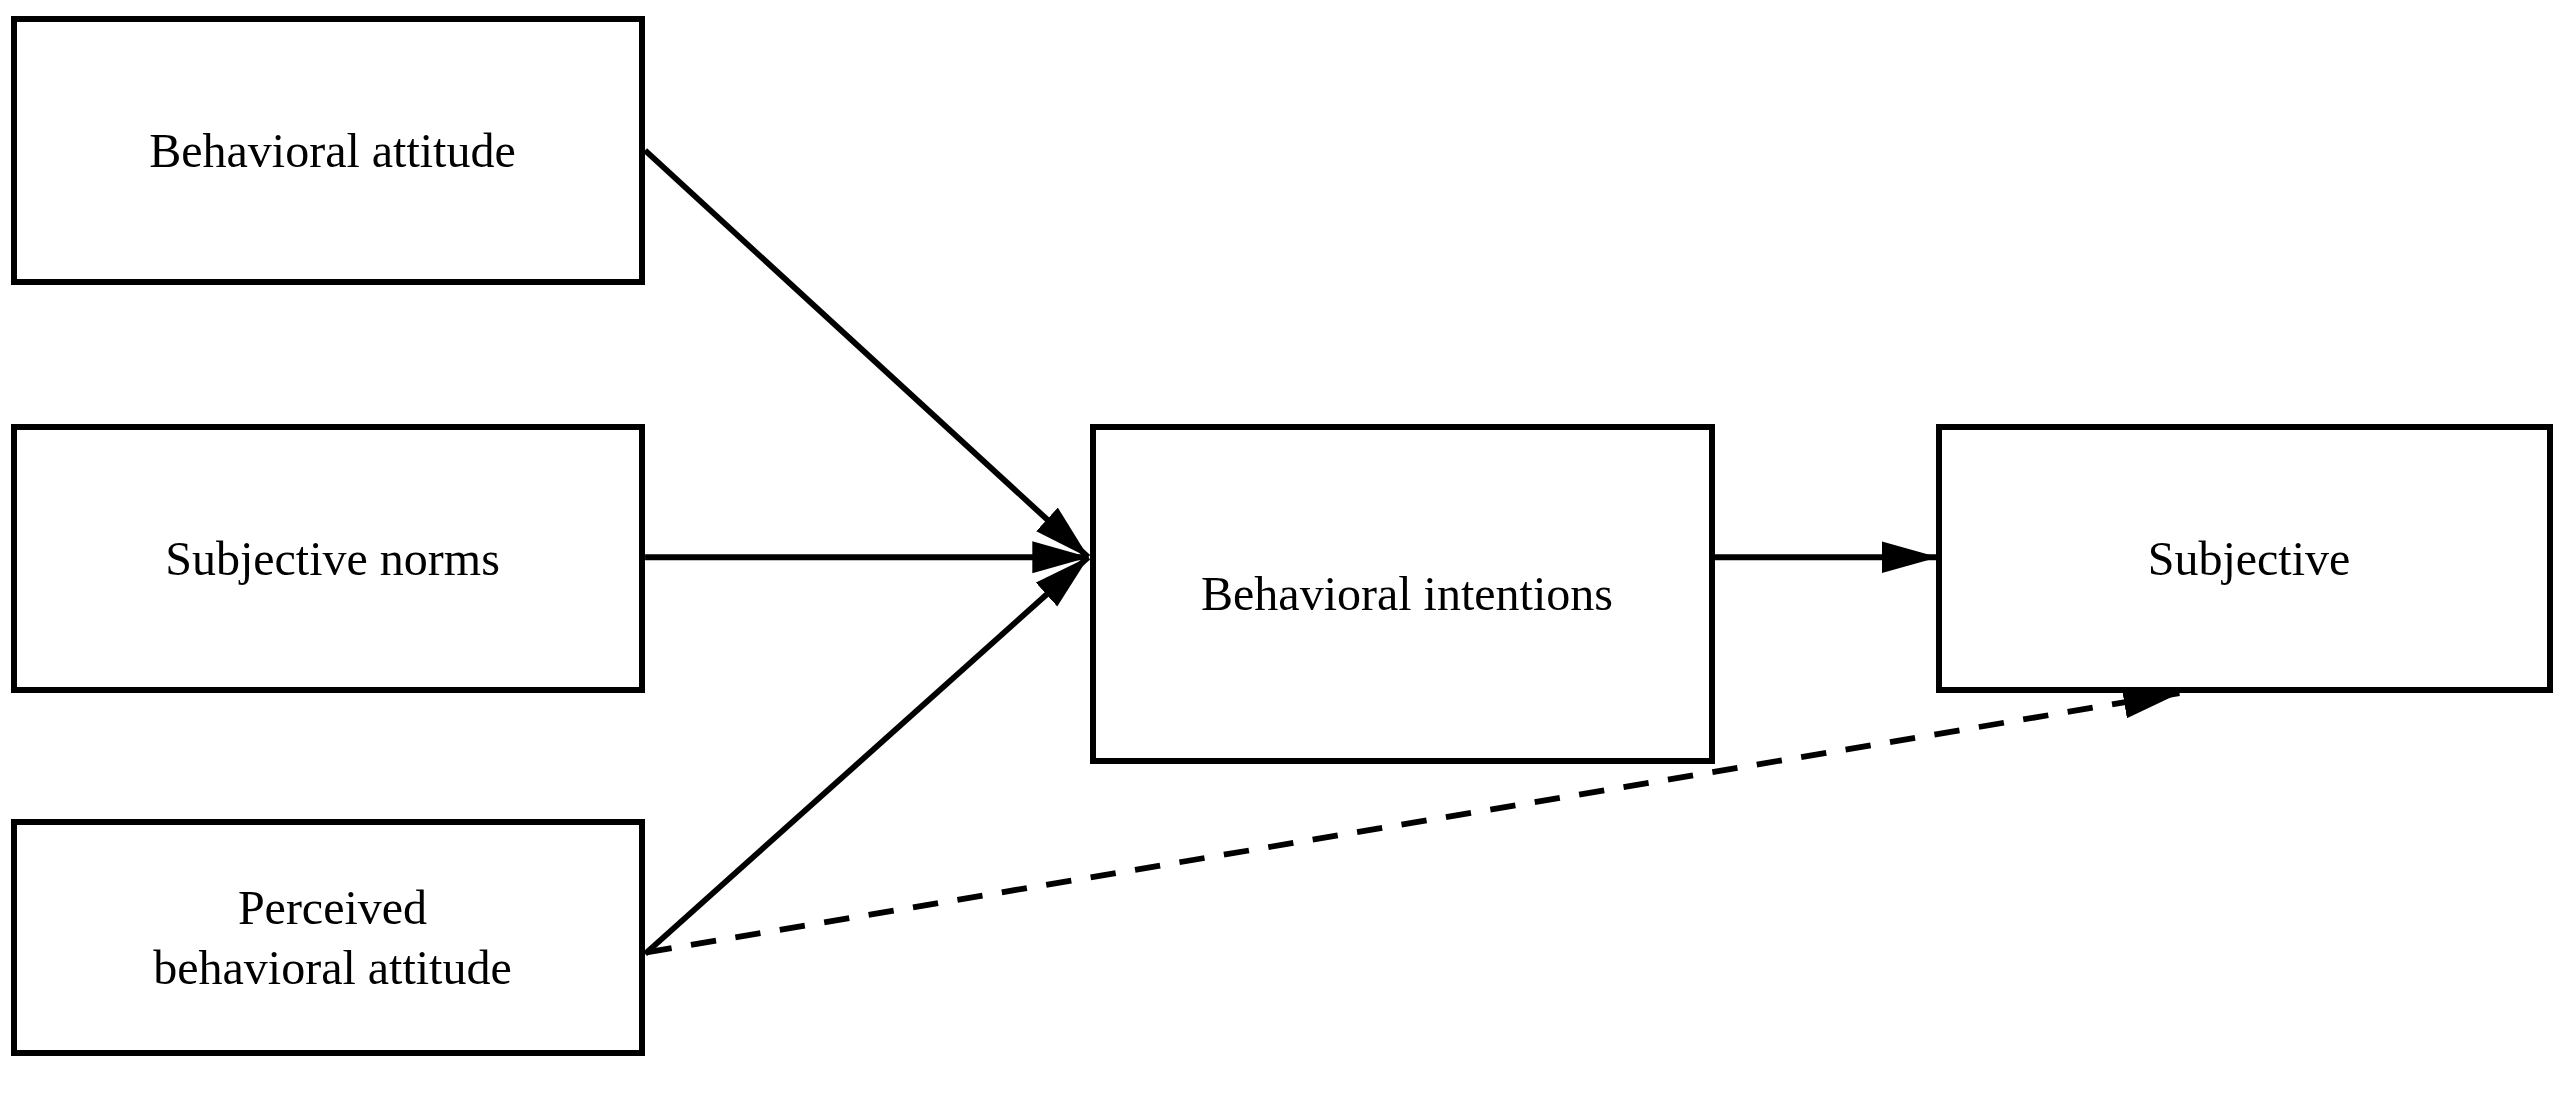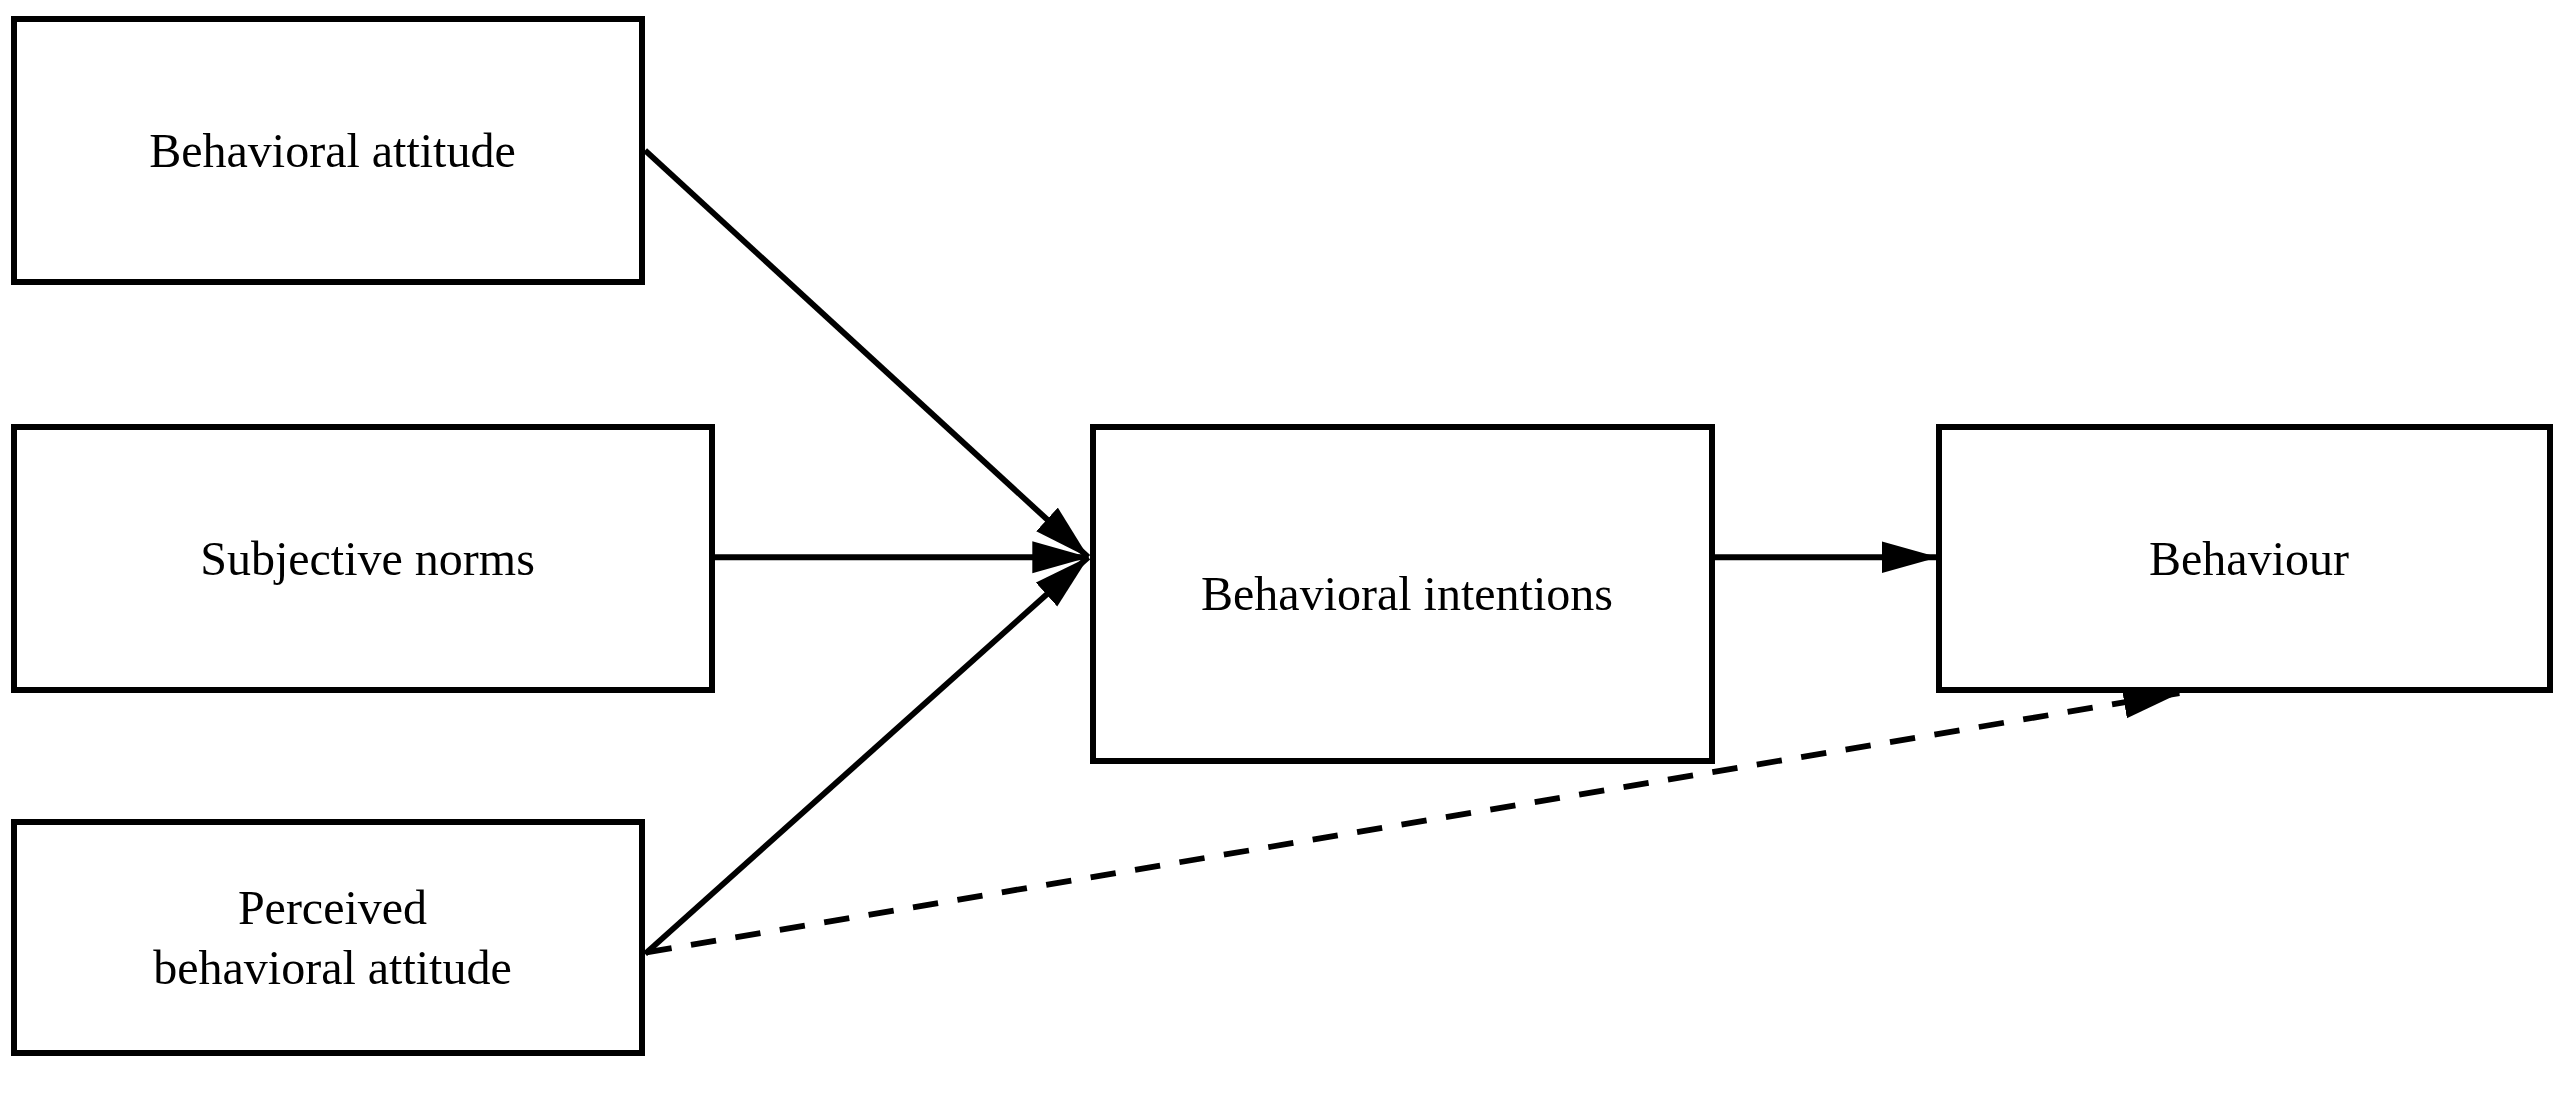--- a/index.html
+++ b/index.html
@@ -37,21 +37,21 @@
     font-size: 48px;
     line-height: 1.25;
     padding-left: 9px;
   }
   .node span {
     display: block;
     white-space: nowrap;
   }
   
   .node-a { left: 11px;   top: 16px;   width: 634px; height: 269px; }
-  .node-b { left: 11px;   top: 424px;  width: 704px; height: 269px; }
+  .node-b { left: 11px;   top: 424px;  width: 634px; height: 269px; }
   .node-c { left: 11px;   top: 819px; width: 634px; height: 237px; }
   .node-d { left: 1090px; top: 424px;  width: 625px; height: 340px; }
   .node-e { left: 1936px; top: 424px;  width: 617px; height: 269px; }
 </style>
 </head>
 <body>
 
 <div class="canvas">
 
   <svg class="edges-layer" viewBox="0 0 3546 1521" xmlns="http://www.w3.org/2000/svg">
@@ -83,17 +83,17 @@
   <div class="node node-c">
     <span>Perceived</span>
     <span>behavioral attitude</span>
   </div>
 
   <div class="node node-d">
     <span>Behavioral intentions</span>
   </div>
 
   <div class="node node-e">
-    <span>Behaviour</span>
+    <span>Subjective</span>
   </div>
 
 </div>
 
 
 </body></html>

